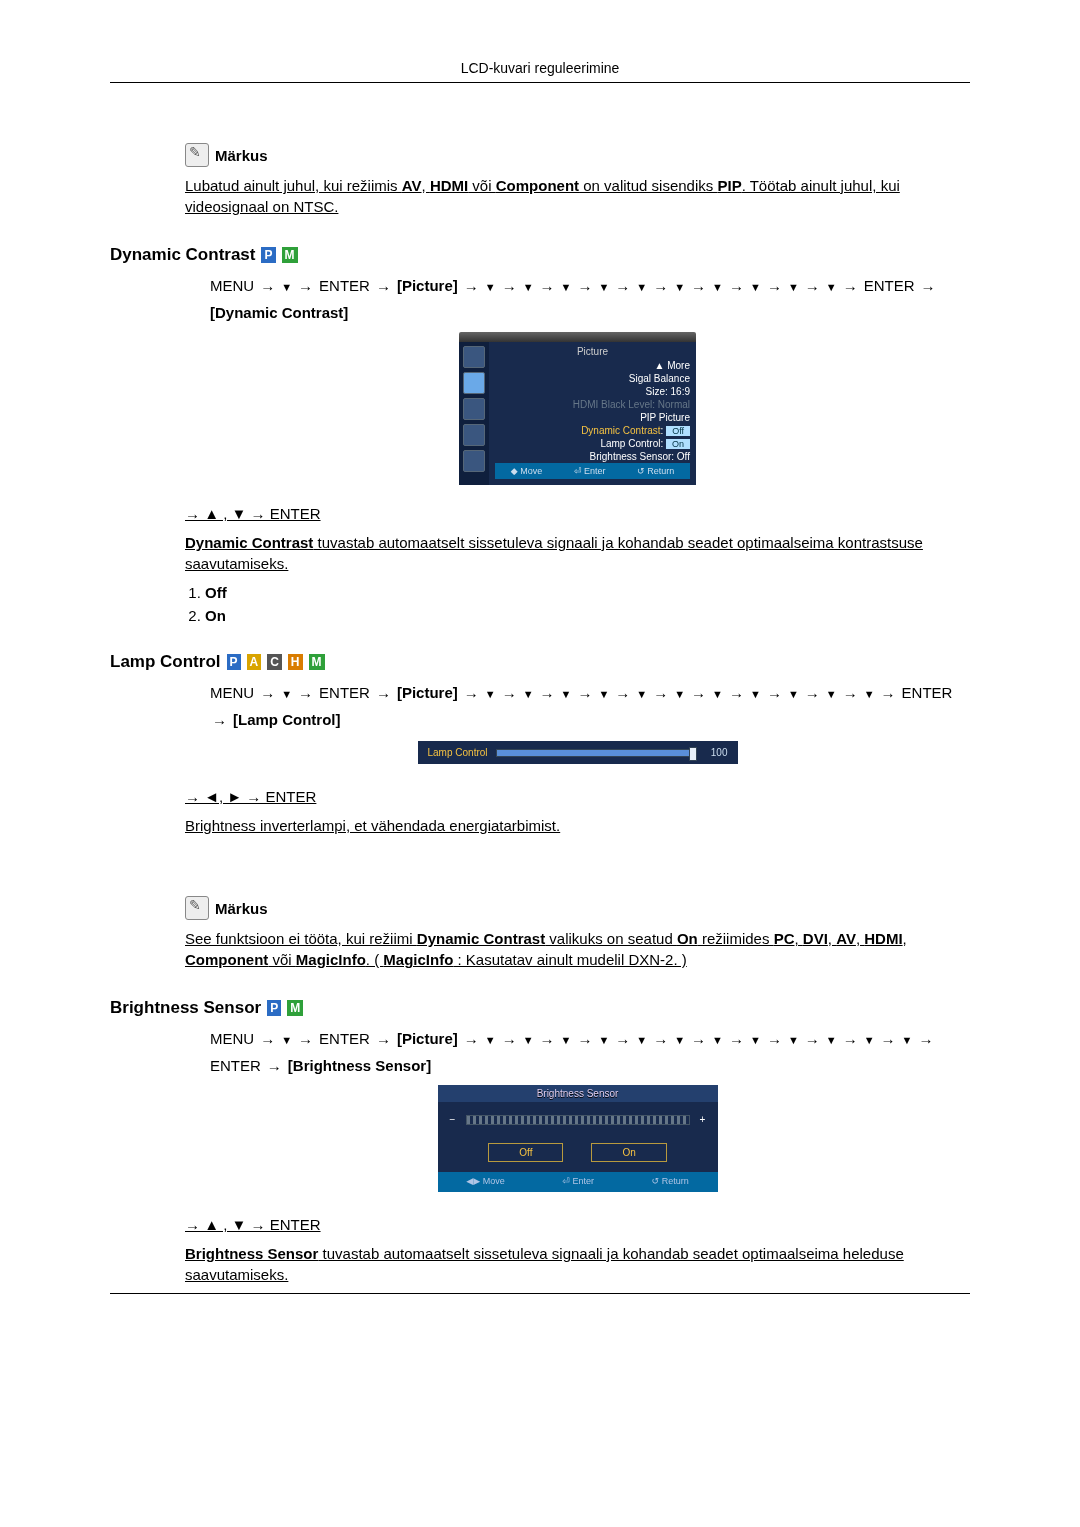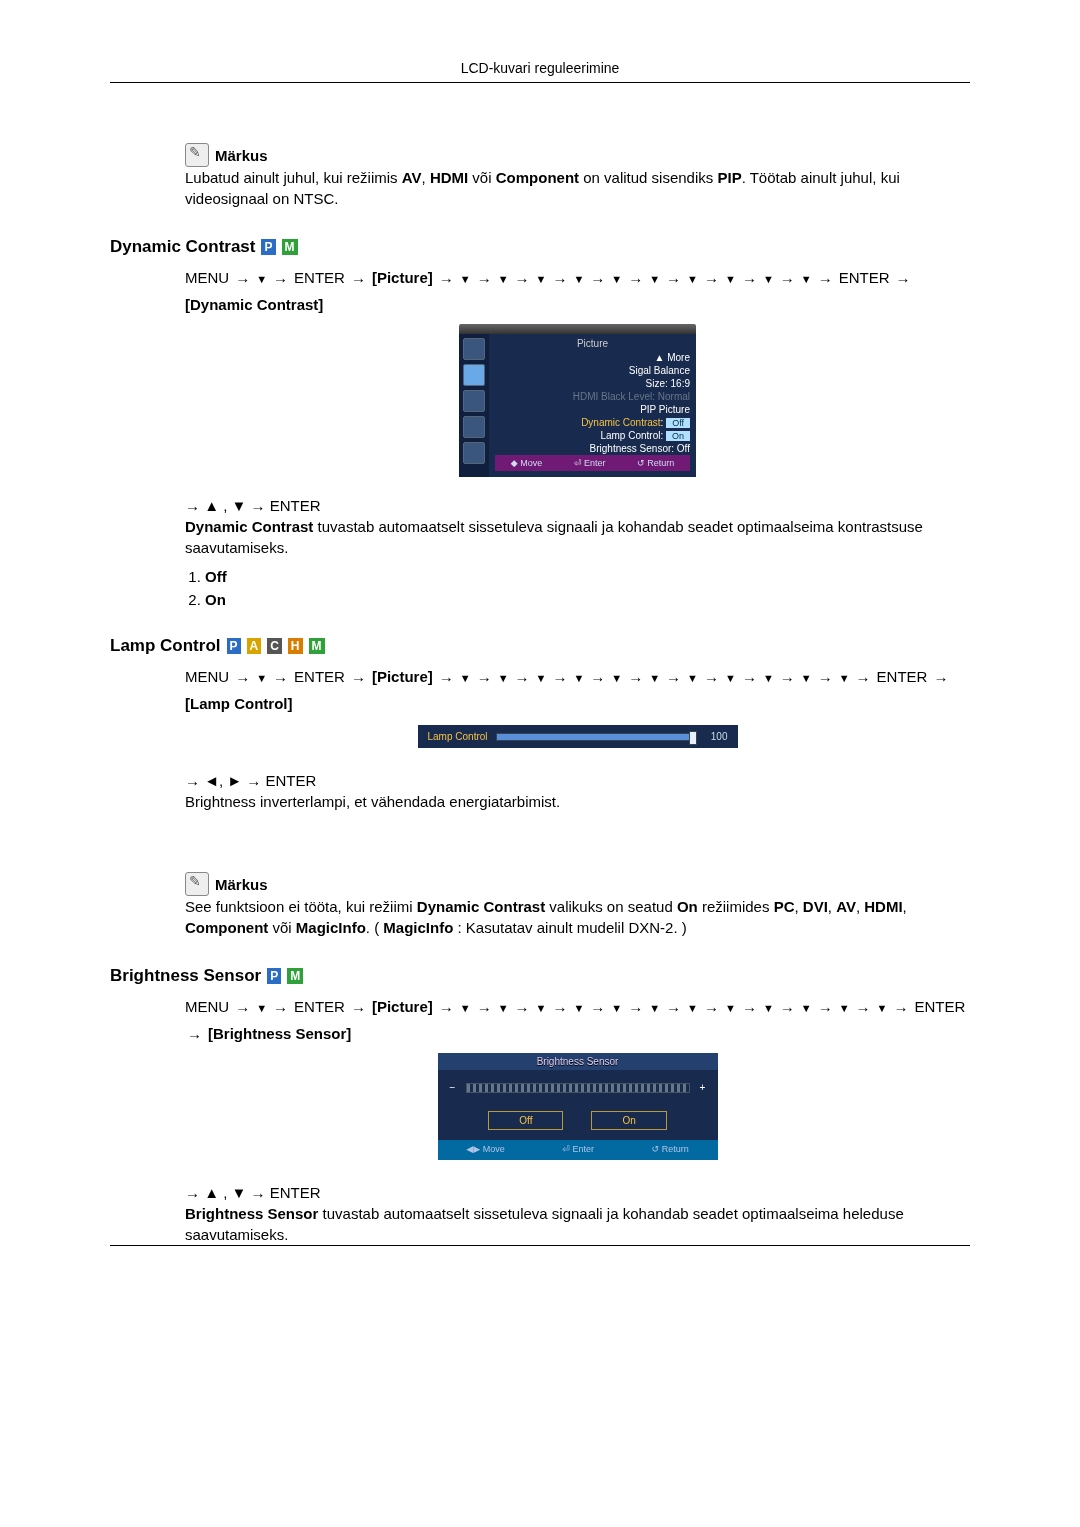--- a/index.html
+++ b/index.html
@@ -45,21 +45,21 @@
   }
   .note-icon::before {
     content: "✎";
     position: absolute;
     left: 3px;
     top: 0;
     font-size: 14px;
     color: #555;
   }
   .bold { font-weight: bold; }
-  p { margin: 0 0; line-height: 1.4; }
+  p { margin: 8px 0; line-height: 1.4; text-decoration: underline; }
   .section-heading {
     font-weight: bold;
     font-size: 17px;
     margin-top: 28px;
     margin-bottom: 10px;
     display: flex;
     align-items: center;
     gap: 6px;
   }
   .mode-badge {
@@ -75,20 +75,21 @@
   .mode-c { background: #555; }
   .mode-h { background: #d97c00; }
   .mode-m { background: #2fa03a; }
 
   .menu-path {
     line-height: 1.5;
     display:flex;
     flex-wrap:wrap;
     gap:4px;
     align-items: baseline;
+    margin-left: 25px;
   }
   .menu-path .lbl { font-weight: bold; }
   .arrow-down::before { content:"▼"; font-size:11px;}
   .sep { padding:0 2px; }
 
   ol { margin: 10px 0 10px 20px; padding:0;}
   ol li { margin: 6px 0;}
 
   
   .osd-picture {
@@ -142,21 +143,21 @@
   }
   .osd-picture .row.dim{ color:#678;}
   .osd-picture .row.hl .k{ color:#f5c242;}
   .osd-picture .val-box {
     background:#b0dfff;
     color:#034;
     padding:0 6px;
     font-size:9px;
   }
   .osd-picture .footer{
-    background:#701a75;
+    background:#0369a1;
     display:flex;
     justify-content:space-around;
     font-size:9px;
     padding:3px 0;
     color:#cde;
   }
 
   
   .osd-lamp {
     width:300px;

